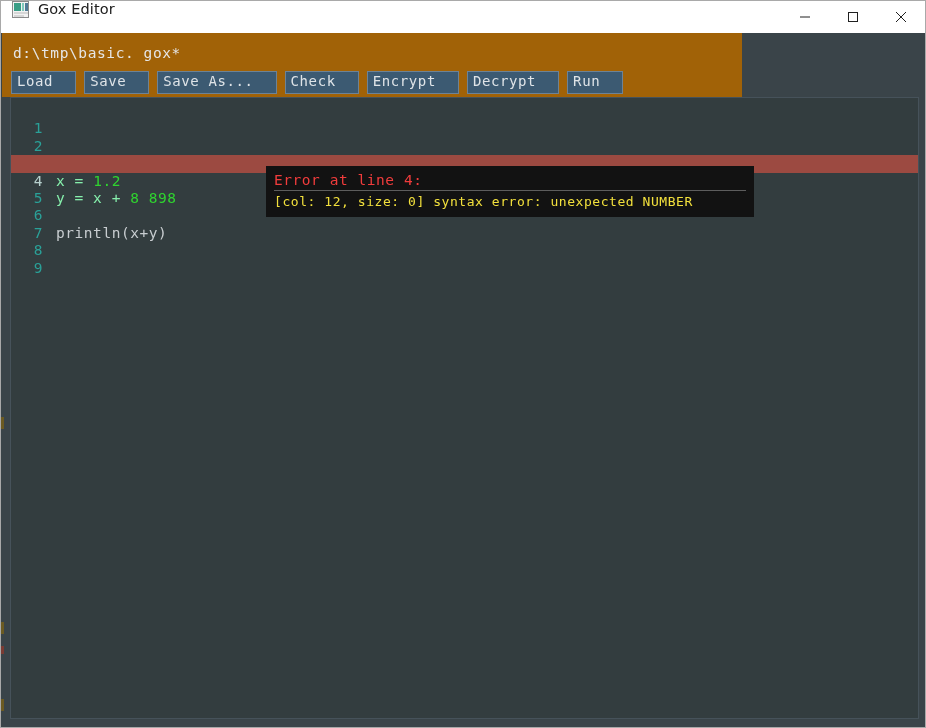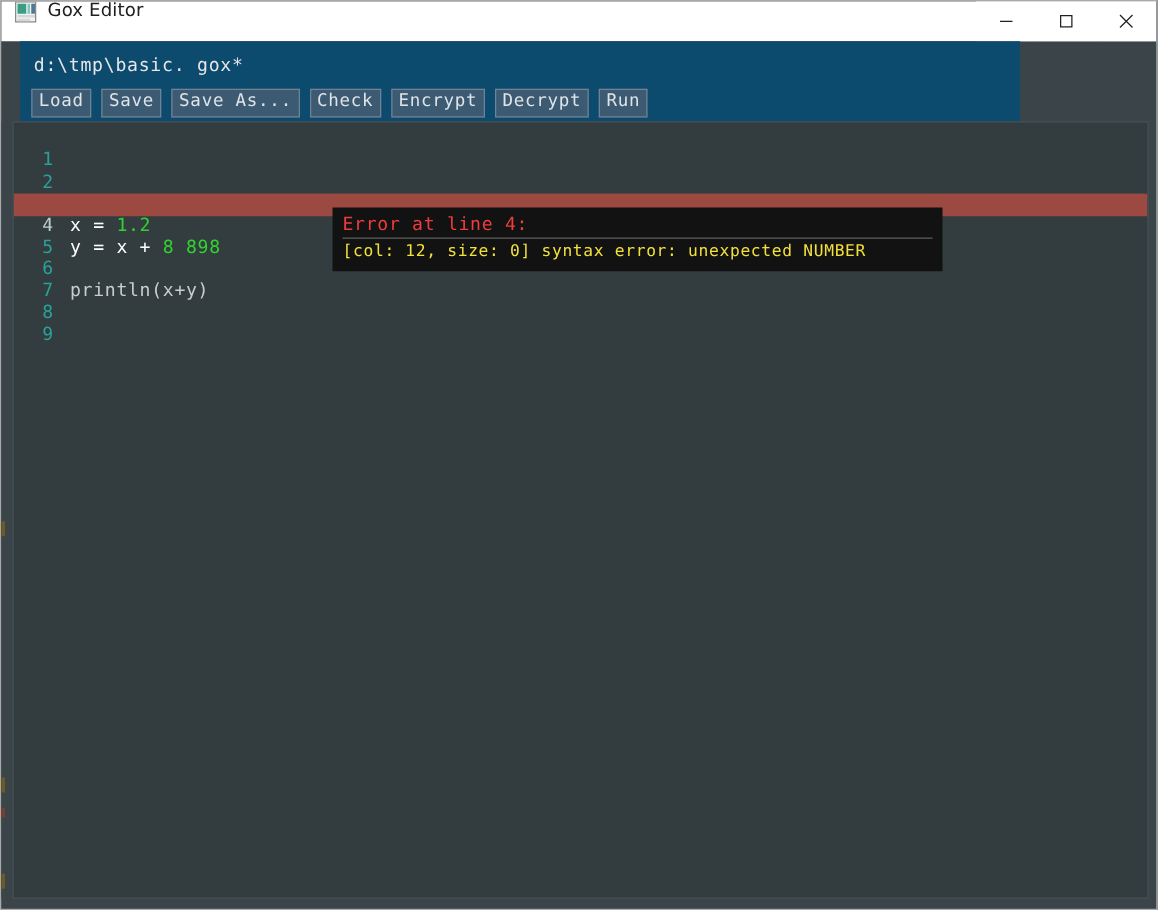--- a/index.html
+++ b/index.html
@@ -100,24 +100,23 @@
     justify-content: center;
     background: #ffffff;
   }
   .win-btn svg { display: block; }
 
   
   .toolarea {
     position: absolute;
     left: 1px;
     top: 32px;
-    width: 800px;
+    width: 740px;
     height: 64px;
-    background: #0c4a6e;
-    margin-left: 14px;
+    background: #a16207;
   }
   .filepath {
     position: absolute;
     left: 11px;
     top: 12px;
     font-family: "DejaVu Sans Mono", monospace;
     font-size: 14.5px;
     color: #e6e6e6;
     letter-spacing: 0.6px;
     white-space: nowrap;
@@ -131,21 +130,21 @@
     align-items: flex-start;
     gap: 8px;
   }
   .tbtn {
     background: #3c5a72;
     border: 1px solid #6d8396;
     color: #dfe4e8;
     font-family: "DejaVu Sans Mono", monospace;
     font-size: 14px;
     letter-spacing: 0.6px;
-    padding: 1px 5px 3px 5px;
+    padding: 1px 22px 3px 5px;
     line-height: 17px;
     white-space: nowrap;
     box-sizing: border-box;
     cursor: default;
   }
 
   
   .editor-outer {
     position: absolute;
     left: 9px;
@@ -191,21 +190,21 @@
     color: #c8cdd0;
     letter-spacing: 0.55px;
   }
   .code-row.err-row {
     background: #9c4a41;
   }
   .code-row.err-row .lineno { color: #b7d0cd; }
 
   .tok-comment { color: #2f7a33; }
   .tok-num     { color: #2fd42f; }
-  .tok-id      { color: #ffffff; }
+  .tok-id      { color: #86efac; }
 
   
   .hl-bar {
     position: absolute;
     left: 0;
     width: 904px;
     height: 17.4px;
     background: #9c4a41;
   }
 

